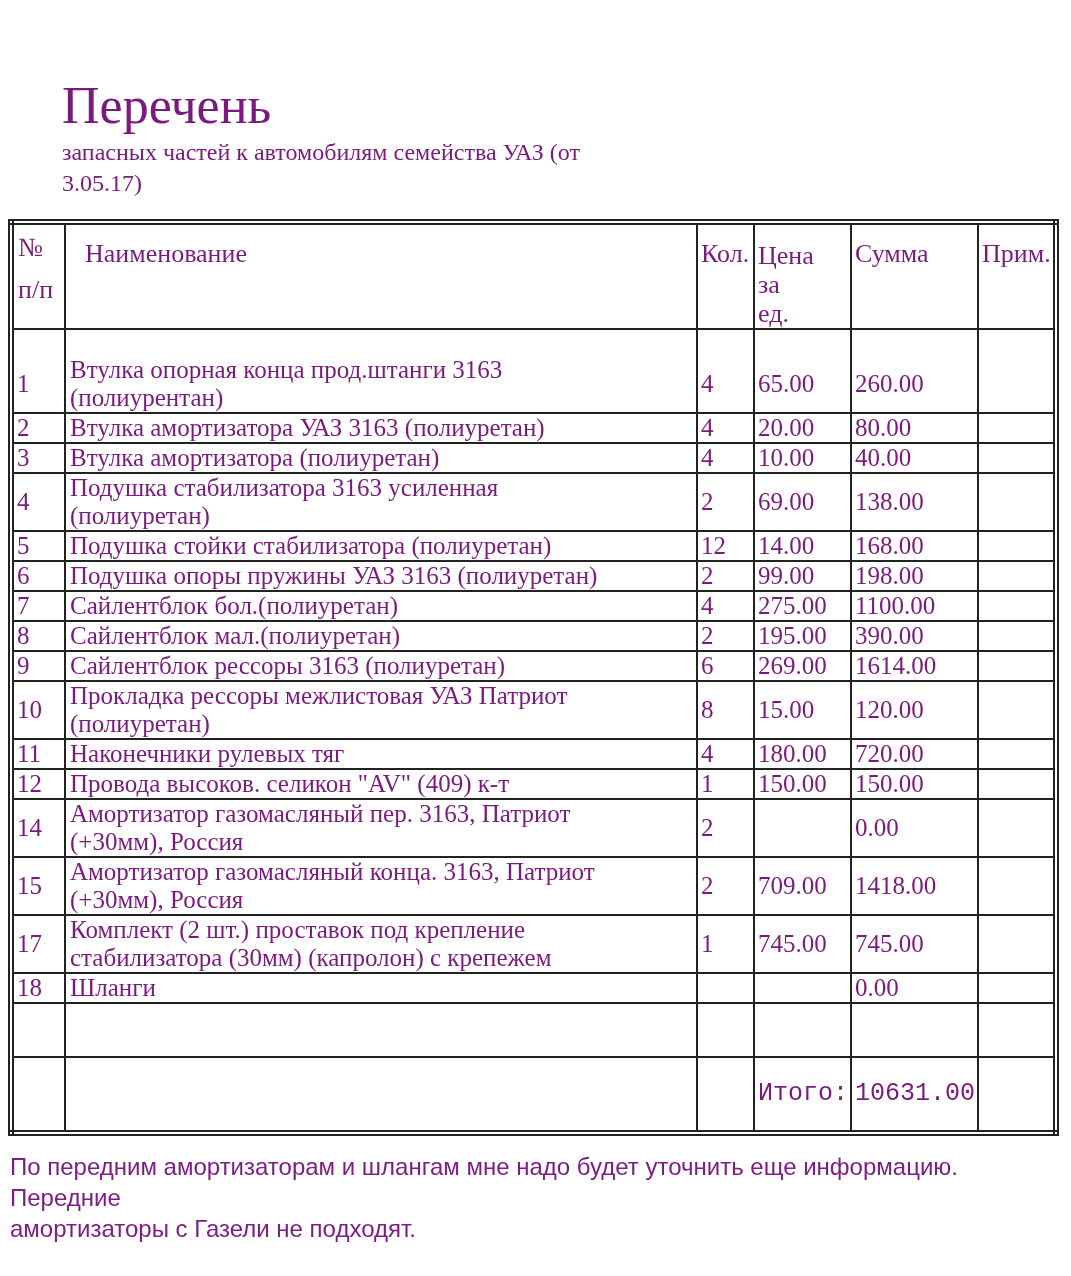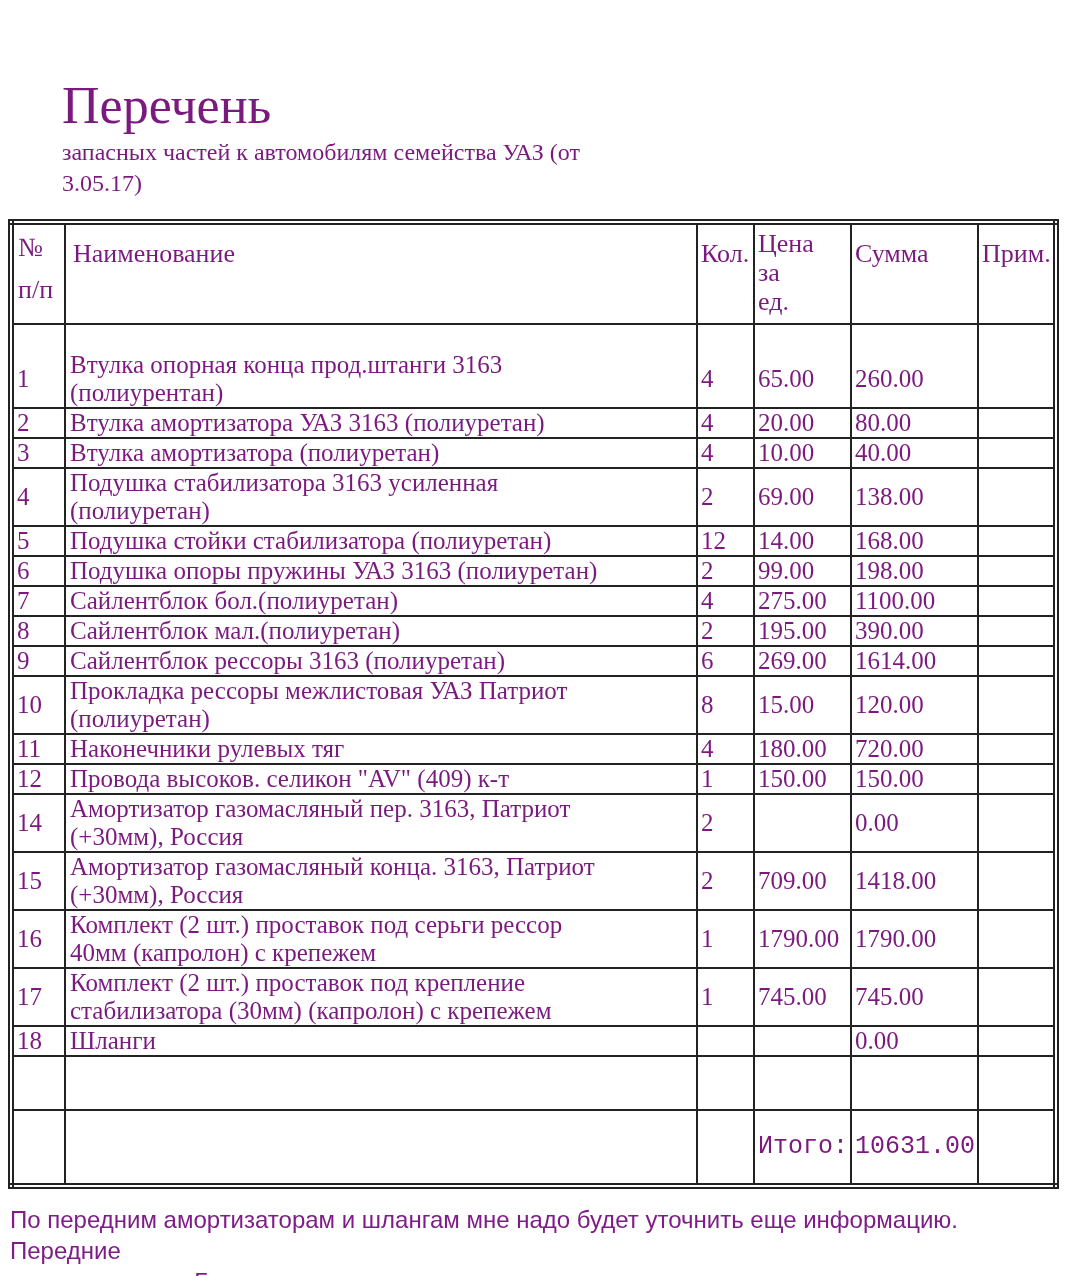--- a/index.html
+++ b/index.html
@@ -51,23 +51,23 @@
   }
   thead th.th-num { padding: 0; }
   .numhdr {
     height: 84px;
     display: flex;
     flex-direction: column;
     justify-content: space-between;
     padding: 8px 0 4px 4px;
     box-sizing: border-box;
   }
-  thead th.th-name { padding-left: 7px; }
+  thead th.th-name { padding-left: 19px; }
   thead th.th-price {
-    padding-top: 4px;
+    padding-top: 16px;
     line-height: 29px;
     white-space: pre-line;
   }
   tbody td {
     border-top: 0;
     border-bottom: 0;
     font-size: 25px;
     line-height: 28px;
     vertical-align: middle;
     padding: 0 2px 0 3px;
@@ -246,29 +246,20 @@
   <tr>
     <td class="cell-num">15</td>
     <td class="cell-name">Амортизатор газомасляный конца. 3163, Патриот
 (+30мм), Россия</td>
     <td class="cell-qty">2</td>
     <td class="cell-price">709.00</td>
     <td class="cell-sum">1418.00</td>
     <td class="cell-note"></td>
   </tr>
 
-  <tr>
-    <td class="cell-num">16</td>
-    <td class="cell-name">Комплект (2 шт.) проставок под серьги рессор
-40мм (капролон) с крепежем</td>
-    <td class="cell-qty">1</td>
-    <td class="cell-price">1790.00</td>
-    <td class="cell-sum">1790.00</td>
-    <td class="cell-note"></td>
-  </tr>
 
   <tr>
     <td class="cell-num">17</td>
     <td class="cell-name">Комплект (2 шт.) проставок под крепление
 стабилизатора (30мм) (капролон) с крепежем</td>
     <td class="cell-qty">1</td>
     <td class="cell-price">745.00</td>
     <td class="cell-sum">745.00</td>
     <td class="cell-note"></td>
   </tr>

